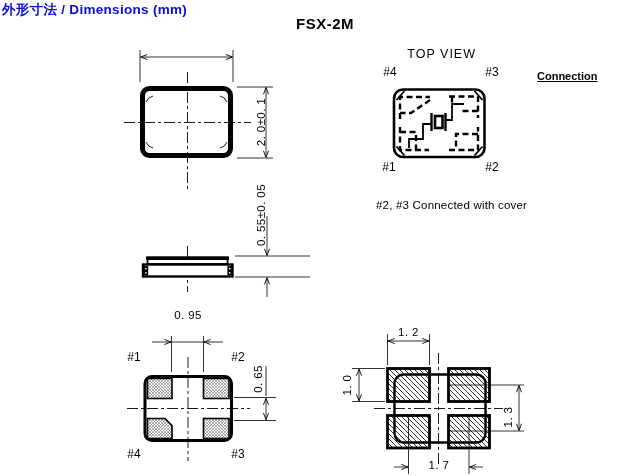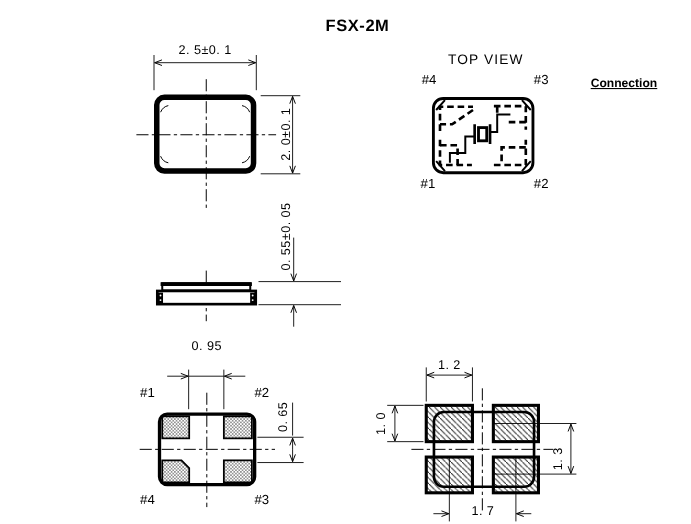--- a/index.html
+++ b/index.html
@@ -113,35 +113,36 @@
       <path d="M448,385 H524 M448,431 H524 M408.5,416 V474 M469,416 V474" stroke-width="0.8"></path>
       <path d="M387.5,365 V334 M429.5,365 V334 M385,368.5 H352 M385,401.5 H352" stroke-width="0.8"></path>
       <line x1="388.1" y1="341" x2="428.9" y2="341" stroke-width="0.8" marker-start="url(#arr)" marker-end="url(#arr)"></line>
       <line x1="359" y1="369.1" x2="359" y2="400.9" stroke-width="0.8" marker-start="url(#arr)" marker-end="url(#arr)"></line>
       <line x1="519" y1="385.6" x2="519" y2="430.4" stroke-width="0.8" marker-start="url(#arr)" marker-end="url(#arr)"></line>
       <line x1="394" y1="467" x2="408" y2="467" stroke-width="0.8" marker-end="url(#arr)"></line>
       <line x1="483" y1="467" x2="469.5" y2="467" stroke-width="0.8" marker-end="url(#arr)"></line>
     </g>
   </svg>
 
+  <div class="txt title" style="left:2px;top:2px;">外形寸法 / Dimensions (mm)</div>
   <div class="txt part" style="left:296px;top:15px;">FSX-2M</div>
 
-  <div class="txt dim" style="left:140px;top:40px;width:93px;">2. 5±0. 1</div>
   <div class="txt dim rot" style="left:226px;top:115px;width:72px;">2. 0±0. 1</div>
 
   <div class="txt dim rot" style="left:224px;top:208px;width:76px;">0. 55±0. 05</div>
 
   <div class="txt viewlabel" style="left:404px;top:47px;width:72px;">TOP VIEW</div>
   <div class="txt padnum" style="left:380px;top:66px;">#4</div>
   <div class="txt padnum" style="left:482px;top:66px;">#3</div>
   <div class="txt padnum" style="left:379px;top:161px;">#1</div>
   <div class="txt padnum" style="left:482px;top:161px;">#2</div>
 
   <div class="txt conn-head" style="left:537px;top:70px;">Connection</div>
 
+  <div class="txt note" style="left:376px;top:199px;">#2, #3 Connected with cover</div>
 
   <div class="txt padnum" style="left:124px;top:351px;">#1</div>
   <div class="txt padnum" style="left:228px;top:351px;">#2</div>
   <div class="txt padnum" style="left:124px;top:448px;">#4</div>
   <div class="txt padnum" style="left:228px;top:448px;">#3</div>
   <div class="txt dim" style="left:162px;top:309px;width:52px;">0. 95</div>
   <div class="txt dim rot" style="left:244px;top:372px;width:30px;">0. 65</div>
 
   <div class="txt dim" style="left:387px;top:326px;width:43px;">1. 2</div>
   <div class="txt dim rot" style="left:333px;top:378px;width:30px;">1. 0</div>

